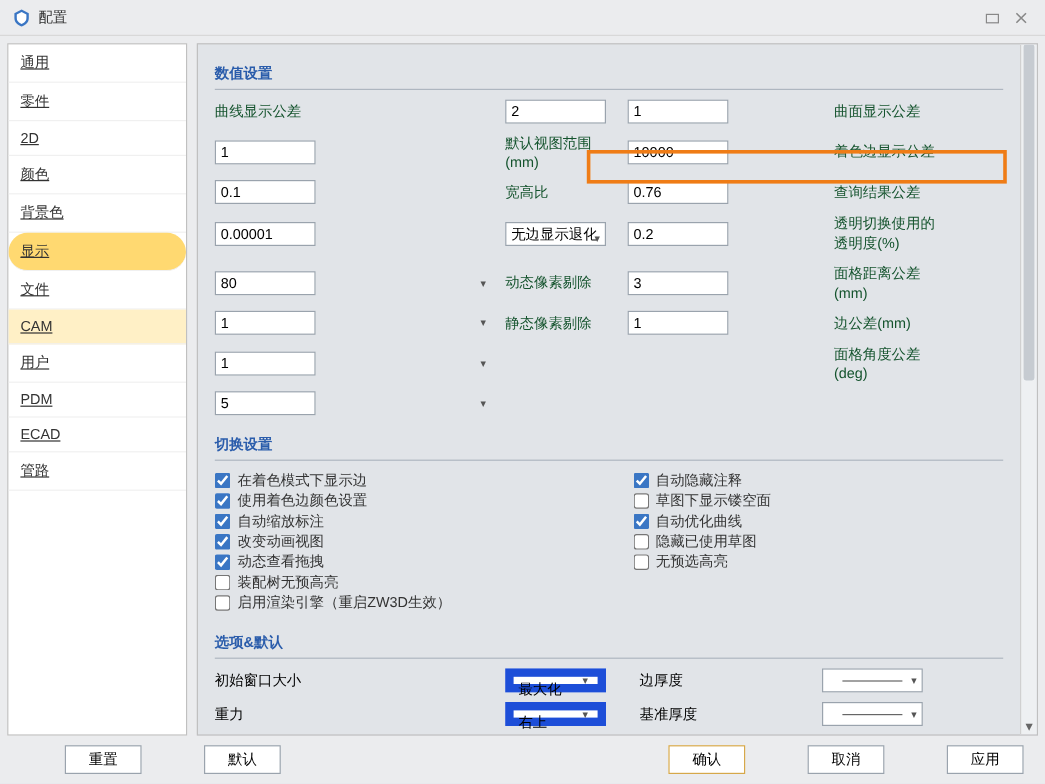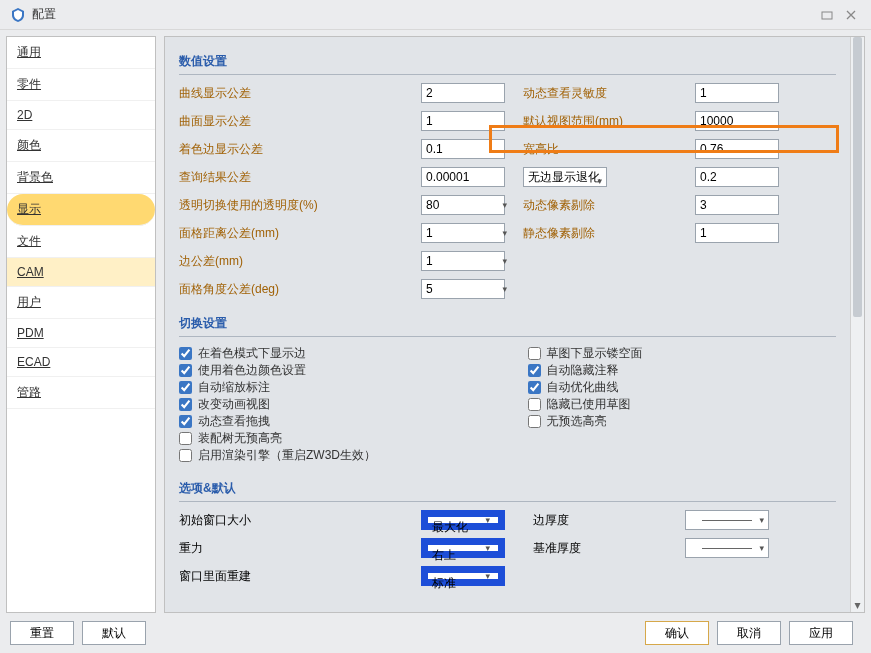--- a/index.html
+++ b/index.html
@@ -22,21 +22,21 @@
 .main-inner { position: absolute; left: 0; right: 14px; top: 0; bottom: 0; overflow: hidden; padding: 10px 14px; }
 .scrollbar { position: absolute; right: 0; top: 0; bottom: 0; width: 14px; background: #eef0f2; border-left: 1px solid #d0d0d0; }
 .scrollbar .thumb { position: absolute; left: 2px; right: 2px; top: 0; height: 280px; background: #c6cbd1; border-radius: 2px; }
 .scrollbar .arrow { position: absolute; left: 0; right: 0; height: 14px; display:flex; align-items:center; justify-content:center; color:#666; }
 .scrollbar .arrow.down { bottom: 0; }
 
 .section-title { color: #2a5cab; font-weight: bold; padding: 6px 0 4px 0; border-bottom: 1px solid #aeb6c0; margin-bottom: 8px; }
 .section { margin-bottom: 10px; }
 
 .grid { display: grid; grid-template-columns: 230px 90px 160px 90px; column-gap: 12px; row-gap: 8px; align-items: center; }
-.grid .label { color: #a16207; }
+.grid .label { color: #14532d; }
 .grid input[type="text"] { height: 20px; border: 1px solid #9aa3ad; background: #fff; padding: 0 4px; width: 84px; }
 .grid .combo { position: relative; display: inline-flex; align-items: center; }
 .grid .combo input { padding-right: 16px; }
 .grid .combo .caret, .select .caret { position: absolute; right: 4px; top: 50%; transform: translateY(-50%); font-size: 9px; color: #555; pointer-events: none; }
 .grid .combo2 { width: 84px; height:20px; border:1px solid #9aa3ad; background:#fff; display:inline-flex; align-items:flex-end; padding:0 4px; position:relative; }
 .grid .combo2 .caret { position:absolute; right:4px; font-size:9px; color:#555; }
 
 .highlight-box { position: absolute; border: 3px solid #ef7c16; pointer-events: none; }
 
 .checks { display: grid; grid-template-columns: 1fr 1fr; column-gap: 40px; row-gap: 6px; }
@@ -45,21 +45,21 @@
 
 .select { position: relative; display: inline-block; width: 84px; height: 20px; border: 7px solid #1d4ed8; background: #fff; }
 .select span { padding: 2px 4px; display: inline-block; }
 
 .options-grid { display: grid; grid-template-columns: 230px 100px 140px 100px; column-gap: 12px; row-gap: 8px; align-items: center; }
 .slider-placeholder { width: 84px; height: 20px; border: 1px solid #9aa3ad; background: #fff; display: flex; align-items: center; justify-content: center; position: relative; }
 .slider-placeholder .line { width: 50px; height: 1px; background: #666; }
 .slider-placeholder .caret { position:absolute; right:4px; font-size:9px; color:#555; }
 
 .footer { height: 40px; display: flex; align-items: center; padding: 0 10px; background: #ebecee; }
-.footer .btn { min-width: 64px; height: 24px; border: 1px solid #9aa3ad; background: #fff; display: inline-flex; align-items: center; justify-content: center; margin-right: 8px; cursor: pointer; }
+.footer .btn { min-width: 64px; height: 24px; border: 1px solid #9aa3ad; background: #fff; display: inline-flex; align-items: center; justify-content: center; margin-right: 8px; cursor: pointer; margin-left: 44px; }
 .footer .spacer { flex: 1; }
 .footer .btn.primary { border: 1px solid #d6a84a; }
 </style>
 </head>
 <body>
 
 <div class="titlebar">
   <svg class="app-icon" viewBox="0 0 16 16">
       <path fill="#3a76c4" d="M8 1l6 3v4c0 4-3 6-6 7-3-1-6-3-6-7V4l6-3z"></path>
       <path fill="#fff" d="M8 3l4 2v3c0 2.7-2 4.2-4 5-2-.8-4-2.3-4-5V5l4-2z"></path>
@@ -95,21 +95,20 @@
   </div>
 
   <div class="main">
     <div class="main-inner">
 
       <div class="section">
         <div class="section-title">数值设置</div>
         <div class="grid">
           <div class="label">曲线显示公差</div>
           <input type="text" value="2" style="">
-          <div class="label">动态查看灵敏度</div>
           <input type="text" value="1" style="">
 
           <div class="label">曲面显示公差</div>
           <input type="text" value="1" style="">
           <div class="label">默认视图范围(mm)</div>
           <input type="text" value="10000" style="">
 
           <div class="label">着色边显示公差</div>
           <input type="text" value="0.1" style="">
           <div class="label">宽高比</div>
@@ -185,26 +184,26 @@
                 <input type="checkbox" style="">
                 <span>装配树无预高亮</span>
               </label>
             <label class="check">
                 <input type="checkbox" style="">
                 <span>启用渲染引擎（重启ZW3D生效）</span>
               </label>
           </div>
           <div>
             <label class="check">
+                <input type="checkbox" checked="" style="">
+                <span>自动隐藏注释</span>
+              </label>
+            <label class="check">
                 <input type="checkbox" style="">
                 <span>草图下显示镂空面</span>
-              </label>
-            <label class="check">
-                <input type="checkbox" checked="" style="">
-                <span>自动隐藏注释</span>
               </label>
             <label class="check">
                 <input type="checkbox" checked="" style="">
                 <span>自动优化曲线</span>
               </label>
             <label class="check">
                 <input type="checkbox" style="">
                 <span>隐藏已使用草图</span>
               </label>
             <label class="check">

